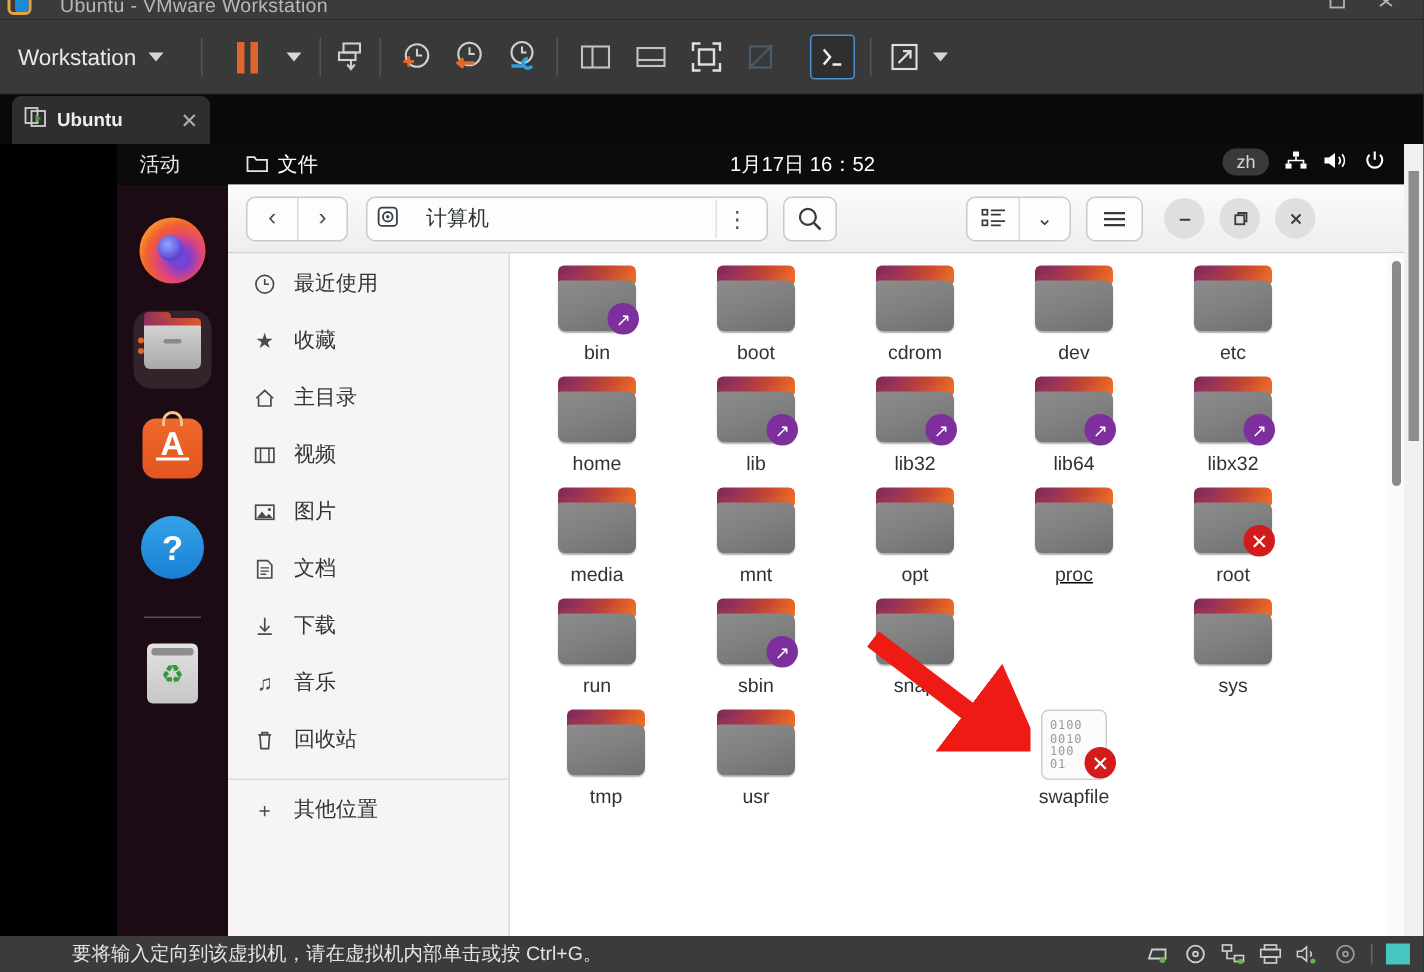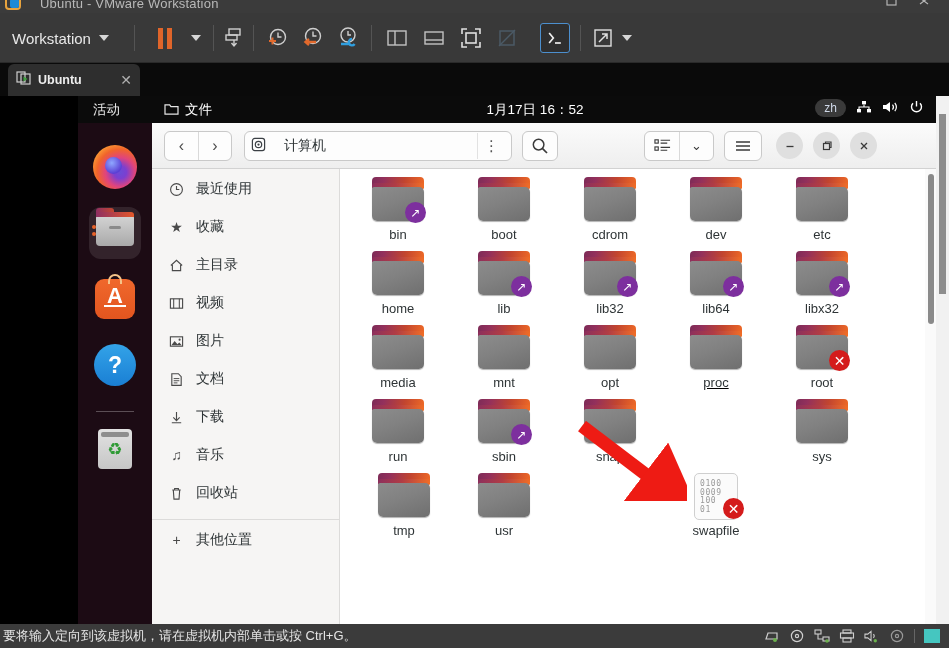--- a/index.html
+++ b/index.html
@@ -160,21 +160,21 @@
       font-size:8px; line-height:8.5px; color:#9a9a9a; letter-spacing:.6px; text-align:left; }
 
   .arrow { position:absolute; left:425px; top:298px; width:110px; height:80px; pointer-events:none; }
 
   .nt-scroll { position:absolute; right:0; top:46px; width:11px; height:455px; background:#fafafa;}
   .nt-scroll i { position:absolute; left:3px; top:5px; width:6px; height:150px; border-radius:3px; background:#8a8a8a; }
 
   
   .vm-status {
     position:absolute; left:0; top:624px; width:949px; height:24px; background:#3b3b3b;
-    display:flex; align-items:center;
+    display:flex; align-items:center;padding-left:45px;
   }
   .vm-status .msg { margin-left:3px; color:#e4e4e4; font-size:13px; white-space:nowrap; }
   .vm-status .icons { margin-left:auto; display:flex; align-items:center; gap:9px; padding-right:9px; }
   .st-ico { width:16px; height:14px; display:flex; align-items:center; justify-content:center; }
   .st-sep { width:1px; height:14px; background:#666; }
   .st-sq { width:16px; height:14px; background:#45c6c0; }
 
   .guest-left-strip { position:absolute; left:0; top:96px; width:78px; height:528px; background:#000; }
   .guest-right-strip { position:absolute; left:936px; top:96px; width:13px; height:528px; background:#f1f1f1; }
   .guest-right-strip i { position:absolute; left:3px; top:18px; width:7px; height:180px; background:#8d8d8d; }
@@ -748,21 +748,21 @@
                 <span class="body"></span>
               </div>
             </div>
             <div class="fname">usr</div>
           </div>
           <div class="fitem" style="left: 328px; top: 304px;">
             <div style="position: relative; width: 56px; height: 47px; margin: 0px auto;">
               <div class="binfile">
                 <div class="bits">
                   <div>0100</div>
-                  <div>0009</div>
+                  <div>0010</div>
                   <div>100</div>
                   <div>01</div>
                 </div>
               </div>
               <span class="badge err">✕</span>
             </div>
             <div class="fname">swapfile</div>
           </div>
         </div>
 

